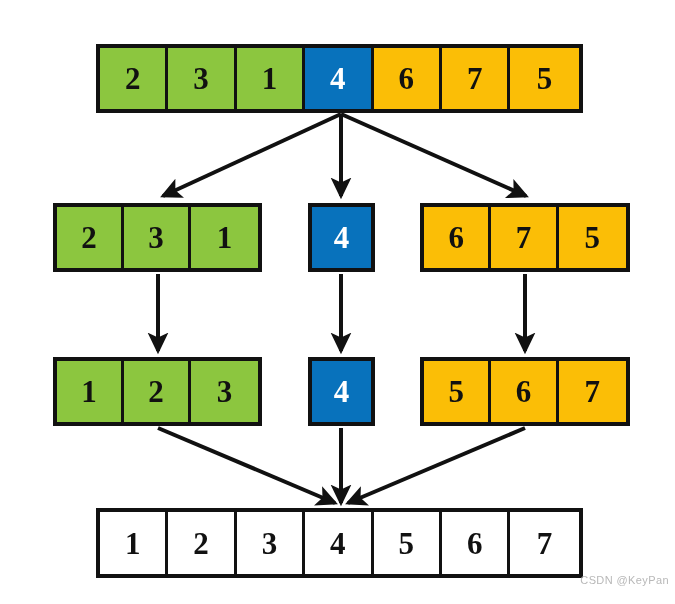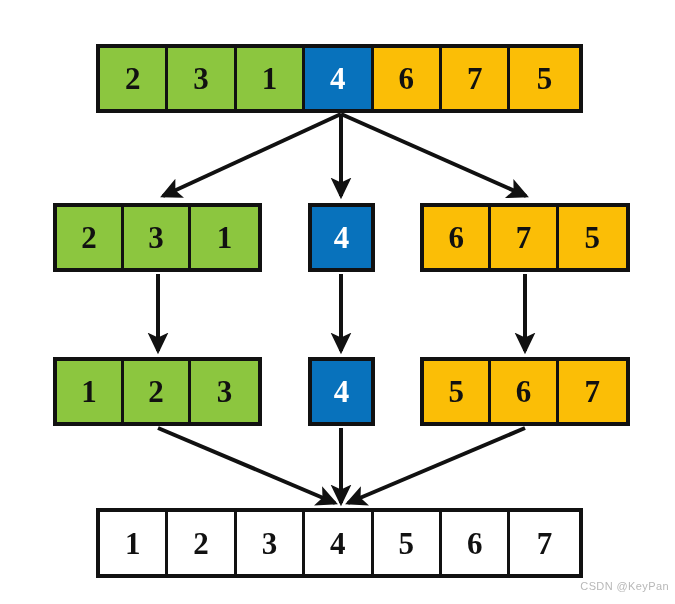--- a/index.html
+++ b/index.html
@@ -116,21 +116,21 @@
     left: 96px;
     top: 508px;
     width: 487px;
     height: 70px;
   }
   #row-result .cell { width: 68.4px; font-size: 31px; }
 
   #watermark {
     position: absolute;
     right: 6px;
-    bottom: 12px;
+    bottom: 18px;
     font-family: "Liberation Sans", sans-serif;
     font-size: 11px;
     color: #b8b8b8;
     letter-spacing: 0.4px;
     z-index: 5;
   }
 </style>
 </head>
 <body>
 

